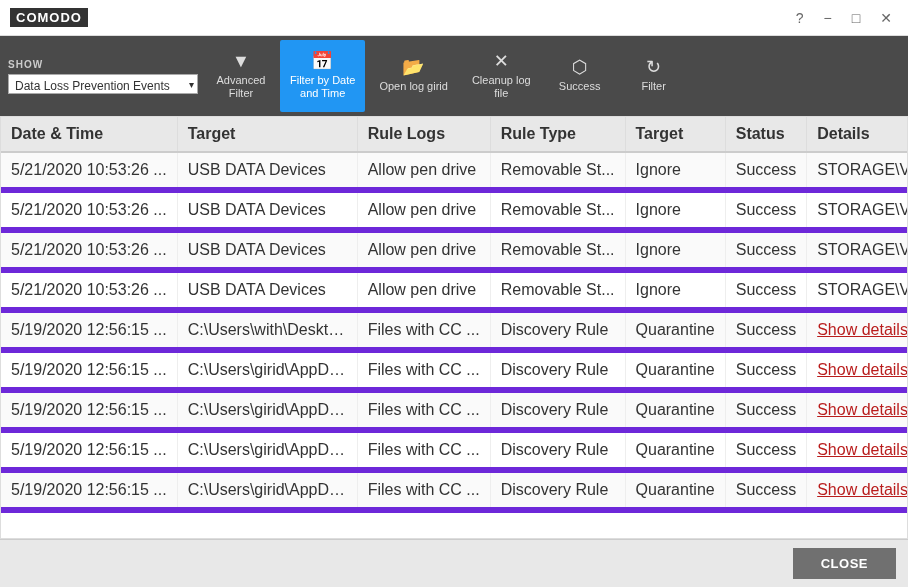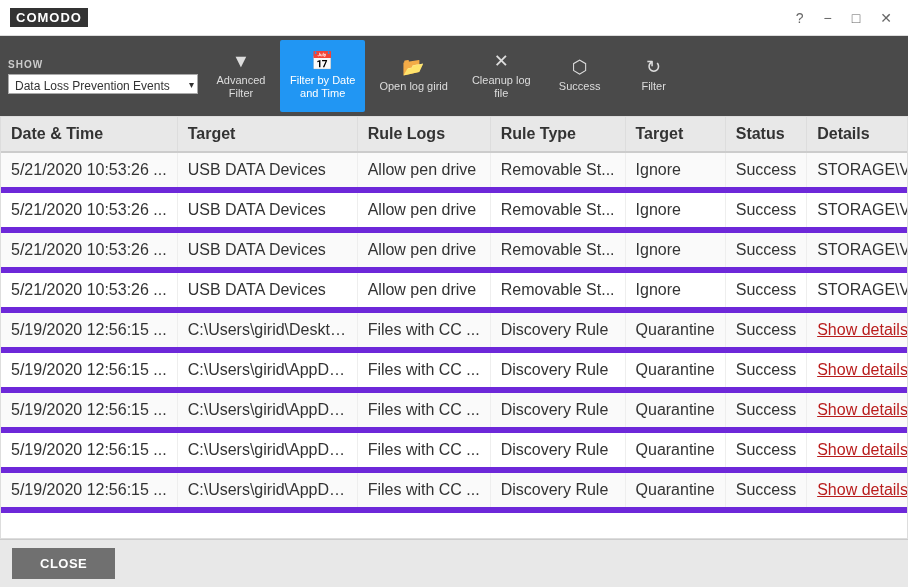--- a/index.html
+++ b/index.html
@@ -193,21 +193,21 @@
 
     
     .table-container::-webkit-scrollbar { width: 14px; height: 14px; }
     .table-container::-webkit-scrollbar-track { background: #f0f0f0; }
     .table-container::-webkit-scrollbar-thumb { background: #bbb; border: 2px solid #f0f0f0; }
 
     
     .bottom-bar {
       background: #e8e8e8;
       display: flex;
-      justify-content: flex-start;
+      justify-content: flex-end;
       align-items: center;
       padding: 8px 12px;
       border-top: 1px solid #ccc;
       min-height: 46px;
     }
     .close-btn {
       background: #707070;
       color: white;
       border: none;
       padding: 8px 28px;
@@ -322,21 +322,21 @@
             <td>5/21/2020 10:53:26 ...</td>
             <td>USB DATA Devices</td>
             <td>Allow pen drive</td>
             <td>Removable St...</td>
             <td>Ignore</td>
             <td>Success</td>
             <td>STORAGE\VOLUME\_??_USBSTO...</td>
           </tr>
           <tr>
             <td>5/19/2020 12:56:15 ...</td>
-            <td>C:\Users\girid\Deskto...</td>
+            <td>C:\Users\with\Deskto...</td>
             <td>Files with CC ...</td>
             <td>Discovery Rule</td>
             <td>Quarantine</td>
             <td>Success</td>
             <td><span class="details-link">Show details</span></td>
           </tr>
           <tr>
             <td>5/19/2020 12:56:15 ...</td>
             <td>C:\Users\girid\AppDa...</td>
             <td>Files with CC ...</td>

